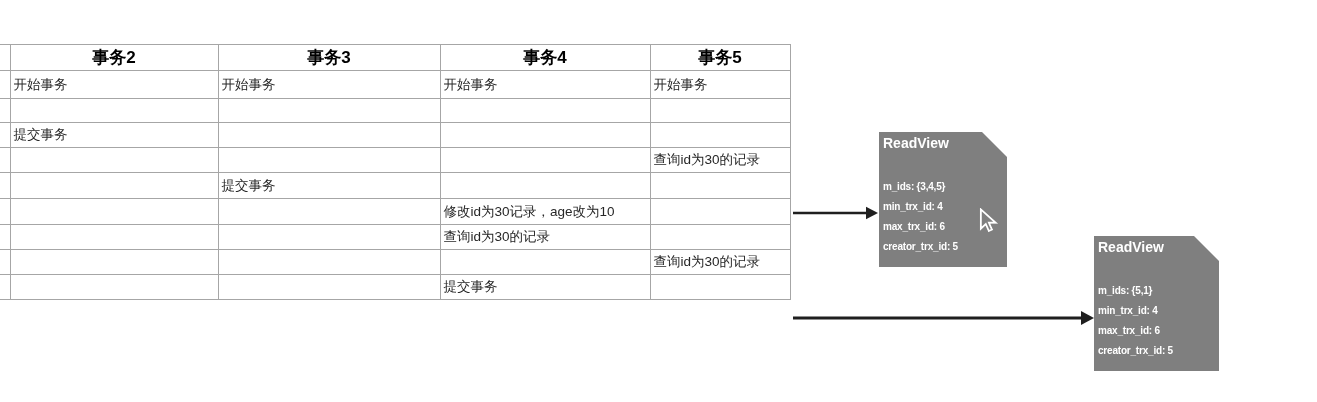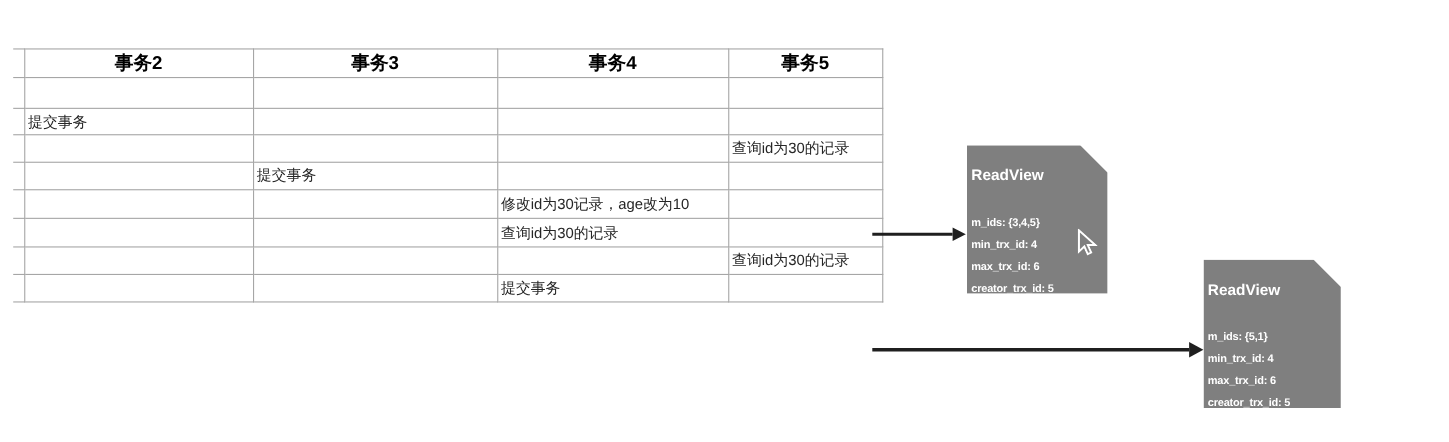--- a/index.html
+++ b/index.html
@@ -4,21 +4,21 @@
 <style>
   html,body{margin:0;padding:0;background:#fff;}
   body{
     width:1317px;height:402px;position:relative;overflow:hidden;
     font-family:"Liberation Sans","DejaVu Sans",sans-serif;
   }
   .canvas{position:absolute;inset:0;}
 
   
   table.txn{
-    position:absolute;left:12px;top:44px;width:790px;
+    position:absolute;left:0;top:44px;width:790px;
     border-collapse:collapse;table-layout:fixed;
   }
   table.txn th,table.txn td{
     border:1px solid #a6a6a6;overflow:hidden;white-space:nowrap;
     box-sizing:border-box;
   }
   table.txn th{
     font-size:17px;font-weight:700;color:#000;text-align:center;
     height:26px;padding:0;
   }
@@ -32,21 +32,21 @@
   table.txn tbody tr:nth-child(5),
   table.txn tbody tr:nth-child(6){height:26px;}
 
   
   .readview{
     position:absolute;background:#7f7f7f;color:#fff;
     clip-path:polygon(0 0,calc(100% - 25px) 0,100% 25px,100% 100%,0 100%);
   }
   .rv1{left:879px;top:132px;width:128px;height:135px;}
   .rv2{left:1094px;top:236px;width:125px;height:135px;}
-  .rv-title{font-size:14px;font-weight:700;padding:19px 0 0 4px;margin-bottom:26px;line-height:16px;}
+  .rv-title{font-size:14px;font-weight:700;padding:3px 0 0 4px;margin-bottom:26px;line-height:16px;}
   .rv-line{font-size:10px;font-weight:700;line-height:20px;padding-left:4px;letter-spacing:-0.2px;}
 
   .overlay{position:absolute;left:0;top:0;width:1317px;height:402px;pointer-events:none;}
   .cursor{position:absolute;left:979px;top:208px;}
 </style>
 </head>
 <body>
 
 <div class="canvas">
 
@@ -61,20 +61,27 @@
     <thead>
       <tr>
           <th class="sliver"></th>
           <th>事务2</th>
           <th>事务3</th>
           <th>事务4</th>
           <th>事务5</th>
         </tr>
     </thead>
     <tbody>
+        <tr>
+          <td class="sliver"></td>
+          <td>开始事务</td>
+          <td>开始事务</td>
+          <td>开始事务</td>
+          <td>开始事务</td>
+        </tr>
         <tr>
           <td class="sliver"></td>
           <td></td>
           <td></td>
           <td></td>
           <td></td>
         </tr>
         <tr>
           <td class="sliver"></td>
           <td>提交事务</td>

